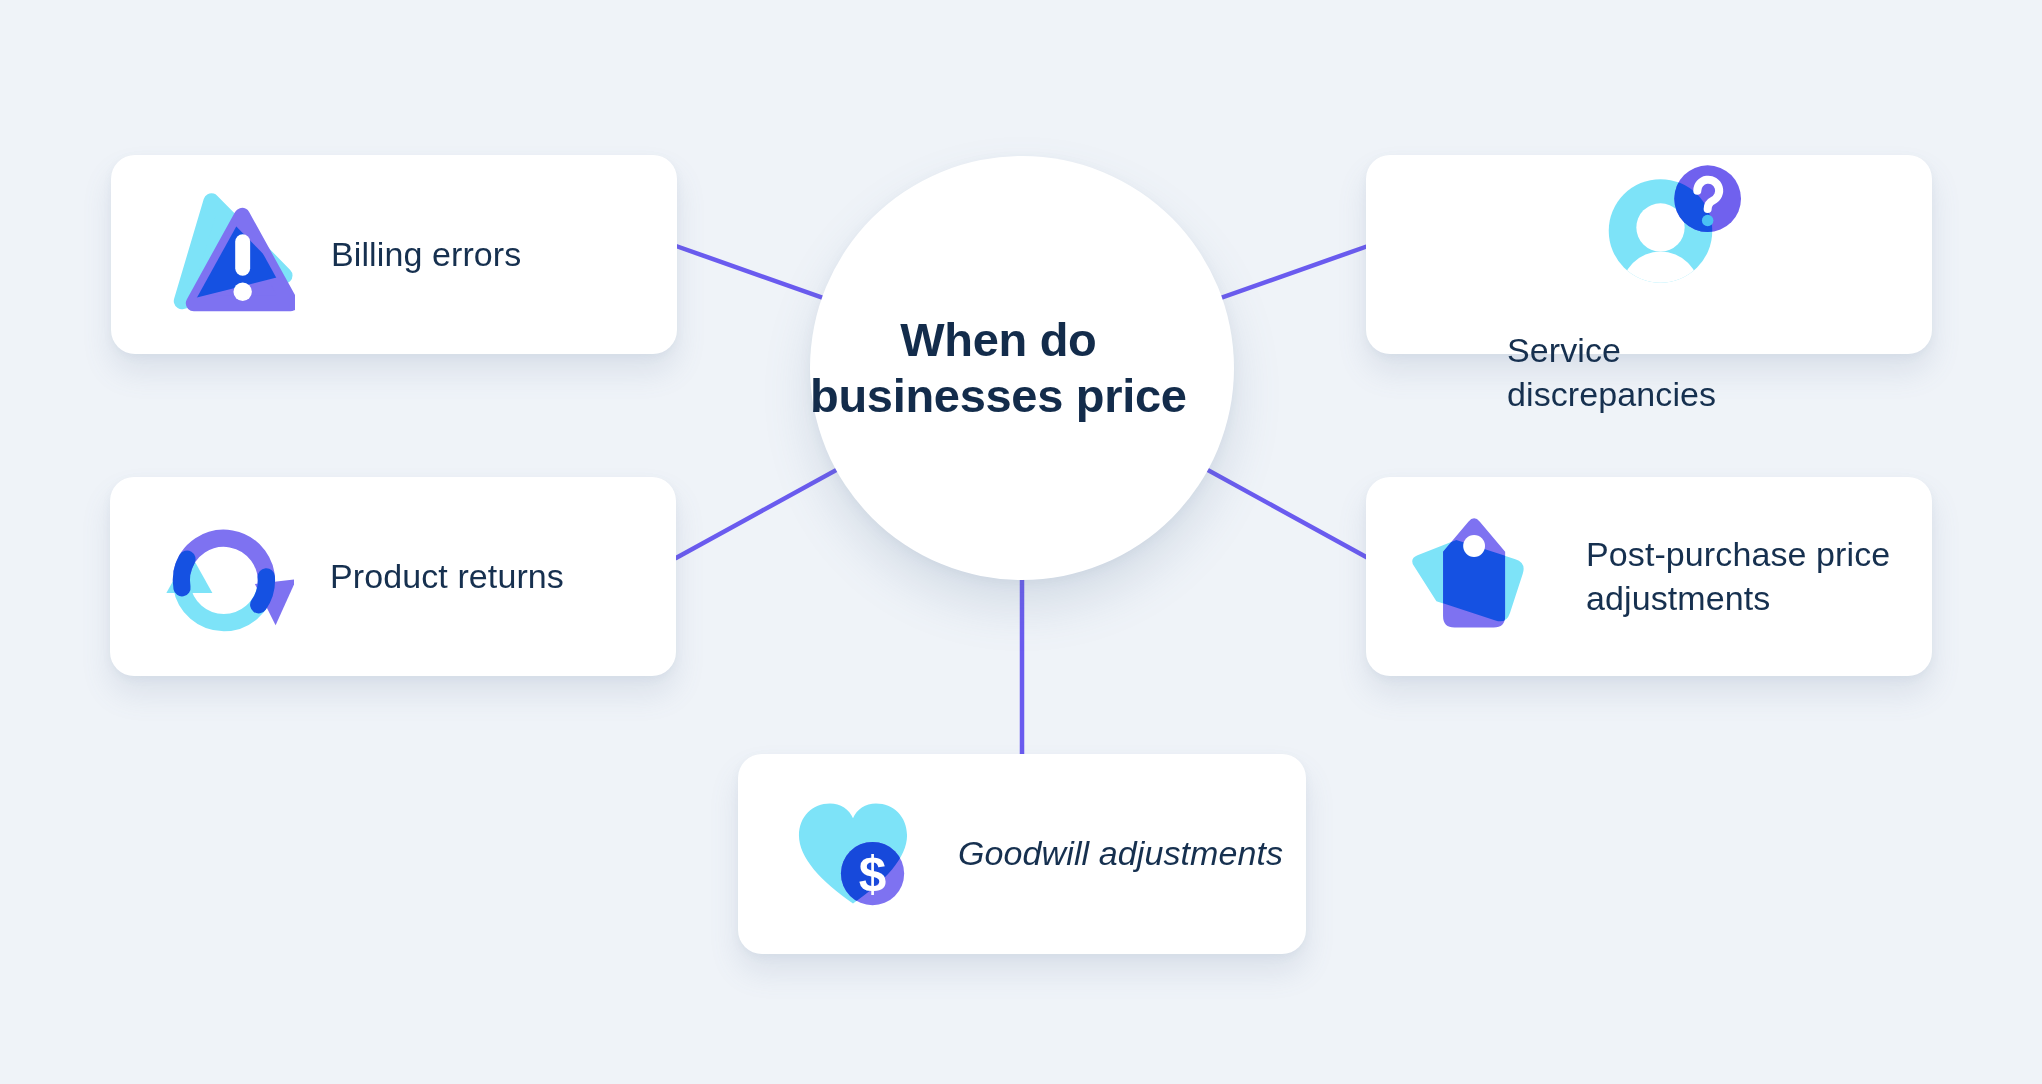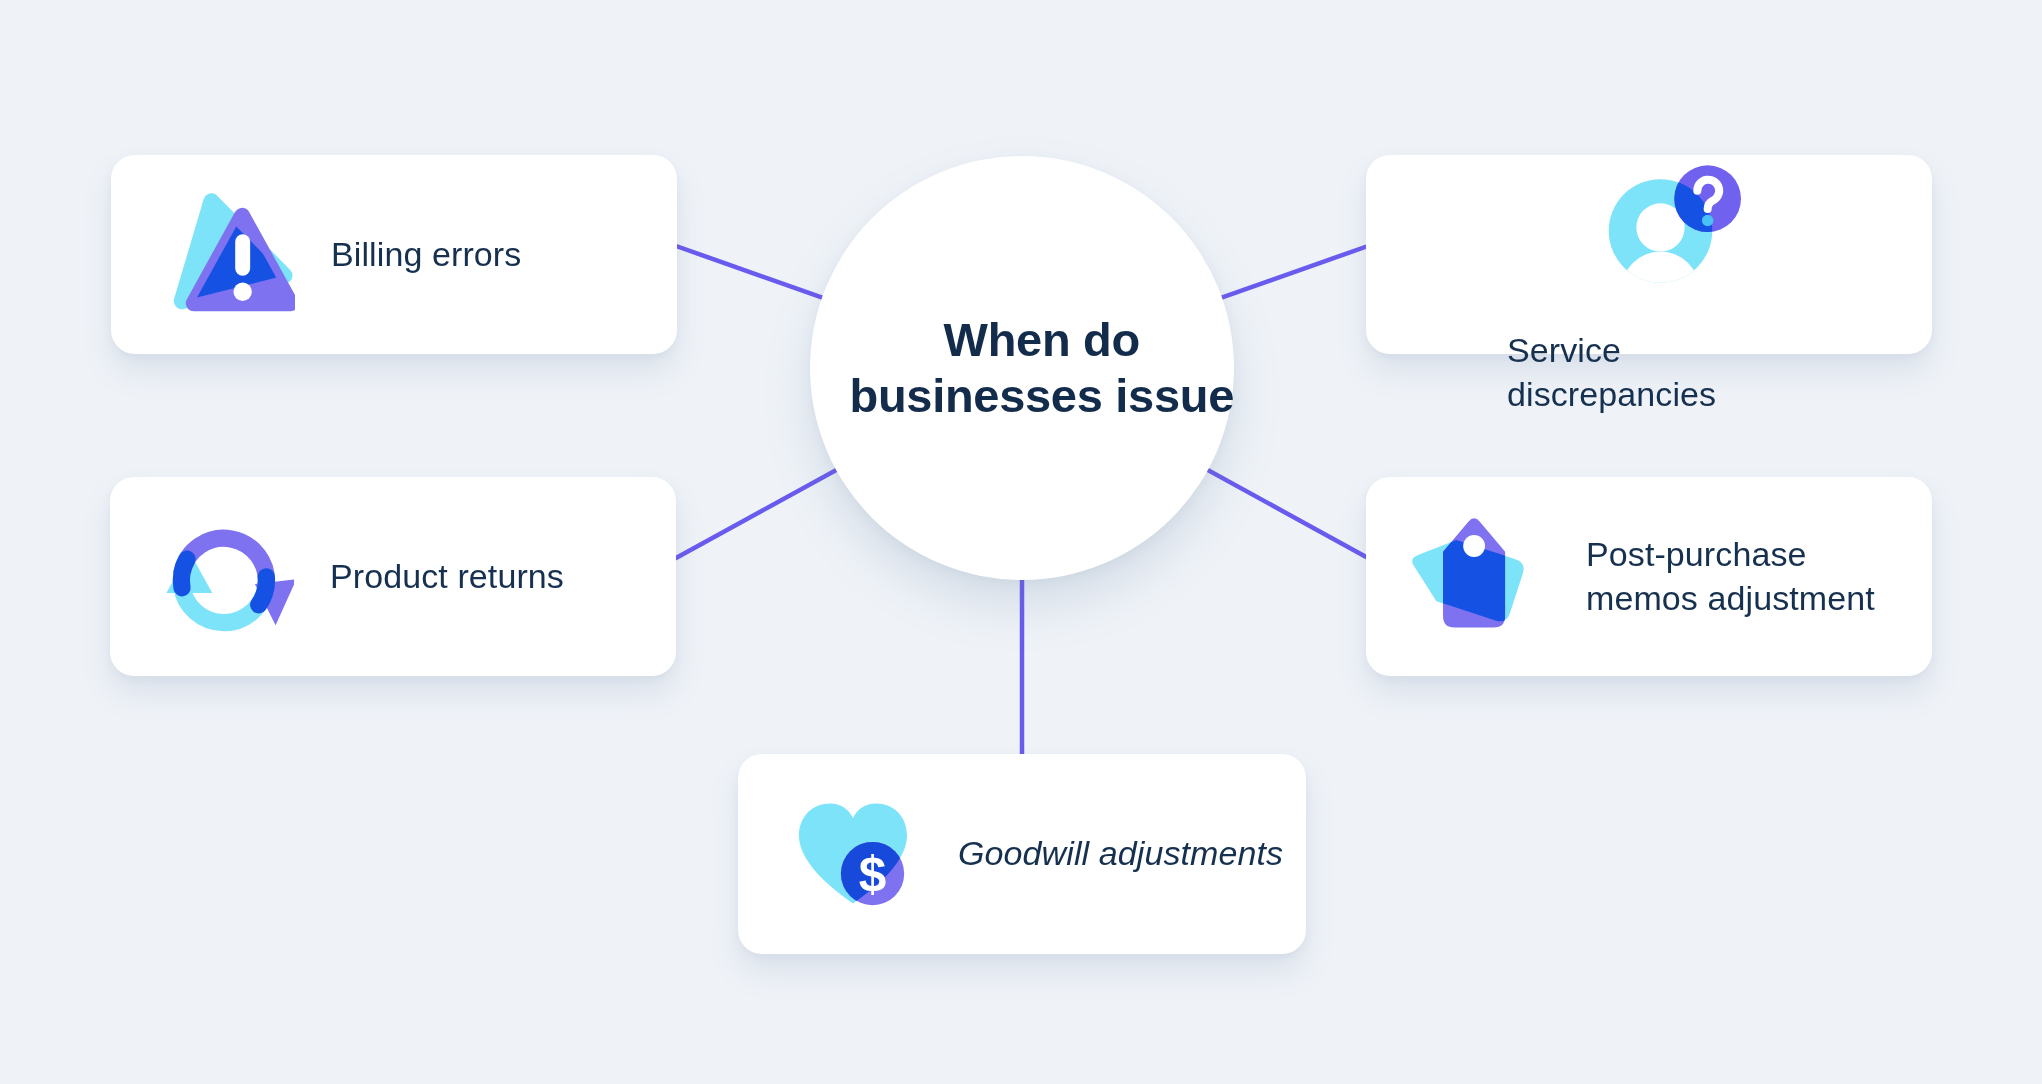--- a/index.html
+++ b/index.html
@@ -41,21 +41,21 @@
   .card-returns{left:110px;top:477px;}
   .card-price{left:1366px;top:477px;}
   .card-goodwill{left:738px;top:754px;width:568px;height:200px;}
   .center-circle{
     position:absolute;z-index:2;
     left:810px;top:156px;
     width:424px;height:424px;
     background:#ffffff;
     border-radius:50%;
     box-shadow:0 26px 48px rgba(96,122,156,0.18),0 4px 12px rgba(96,122,156,0.08);
-    display:flex;align-items:center;justify-content:flex-end;
+    display:flex;align-items:center;justify-content:flex-start;
     text-align:center;
   }
   .center-title{
     font-size:47px;font-weight:700;
     line-height:1.2;color:#132c4b;
     letter-spacing:-0.3px;
   }
 </style>
 </head>
 <body>
@@ -68,21 +68,21 @@
       <line x1="1368" y1="246" x2="1022" y2="368"></line>
       <line x1="676" y1="558" x2="1022" y2="368"></line>
       <line x1="1368" y1="558" x2="1022" y2="368"></line>
       <line x1="1022" y1="754" x2="1022" y2="368"></line>
     </g>
   </svg>
 
   <div class="center-circle">
     <div class="center-title">
       <div>When do</div>
-      <div>businesses issue</div>
+      <div>businesses price</div>
     </div>
   </div>
 
   <div class="card card-billing">
     <svg class="icon" viewBox="0 0 120 120">
       <defs>
         <clipPath id="cyanTriClip">
           <path d="M58 12 L104 90 H12 Z" transform="rotate(-14 58 56)"></path>
         </clipPath>
       </defs>
@@ -141,21 +141,21 @@
         <path d="M-28 -18 L-5 -46 Q0 -52 5 -46 L28 -18 V36 Q28 46 18 46 H-18 Q-28 46 -28 36 Z" fill="#7de3f8"></path>
       </g>
       <path d="M27 38 L49 12 Q54 6 59 12 L81 38 V94 Q81 104 71 104 H37 Q27 104 27 94 Z" fill="#7e72f1"></path>
       <g clip-path="url(#purpleTagClip)">
         <g transform="translate(47 60) rotate(-72)">
           <path d="M-28 -18 L-5 -46 Q0 -52 5 -46 L28 -18 V36 Q28 46 18 46 H-18 Q-28 46 -28 36 Z" fill="#1551e2"></path>
         </g>
       </g>
       <circle cx="54" cy="33" r="9.5" fill="#ffffff"></circle>
     </svg>
-    <span class="label constrained">Post-purchase memos adjustment</span>
+    <span class="label constrained">Post-purchase price adjustments</span>
   </div>
 
   <div class="card card-goodwill">
     <svg class="icon" viewBox="0 0 120 120">
       <defs>
         <clipPath id="heartClip">
           <path d="M60 103 C32 84 13 63 13 44 C13 27 25 16 40 16 C49 16 57 21 60 29 C63 21 71 16 80 16 C95 16 107 27 107 44 C107 63 88 84 60 103 Z"></path>
         </clipPath>
       </defs>
       <path d="M60 103 C32 84 13 63 13 44 C13 27 25 16 40 16 C49 16 57 21 60 29 C63 21 71 16 80 16 C95 16 107 27 107 44 C107 63 88 84 60 103 Z" fill="#7de3f8"></path>

